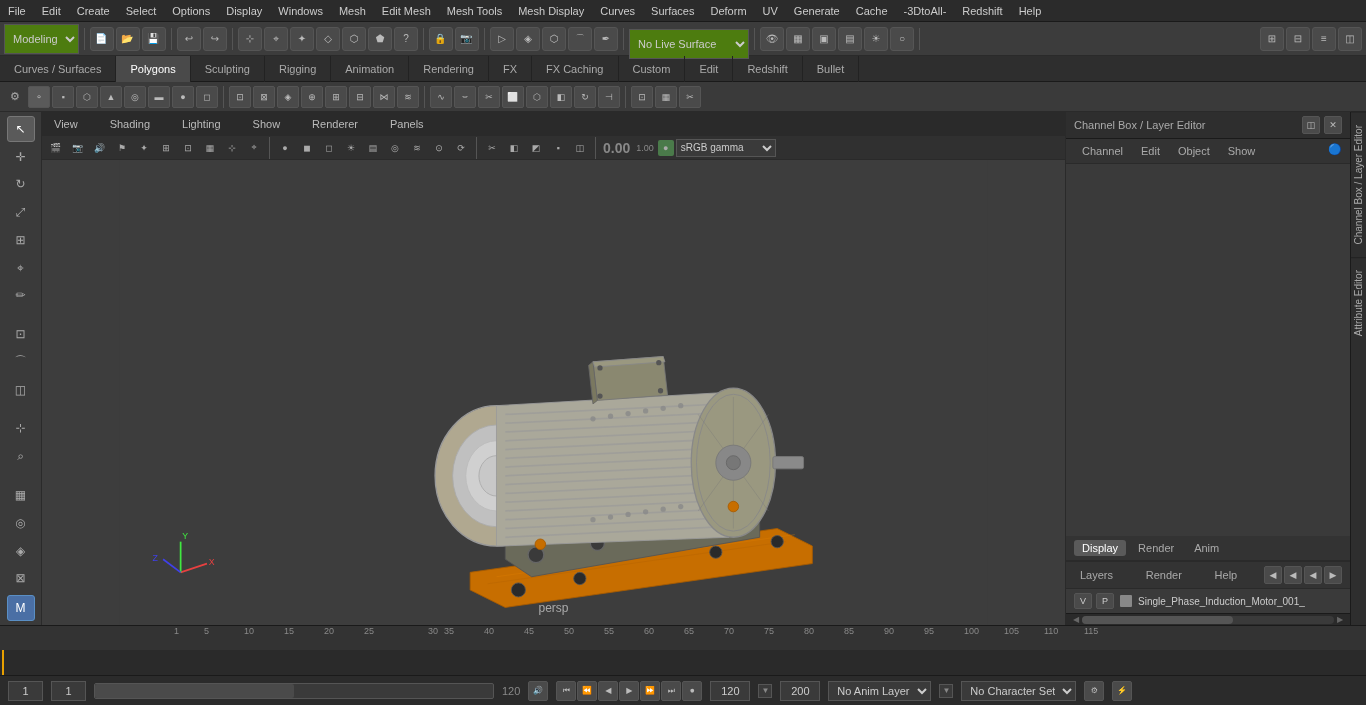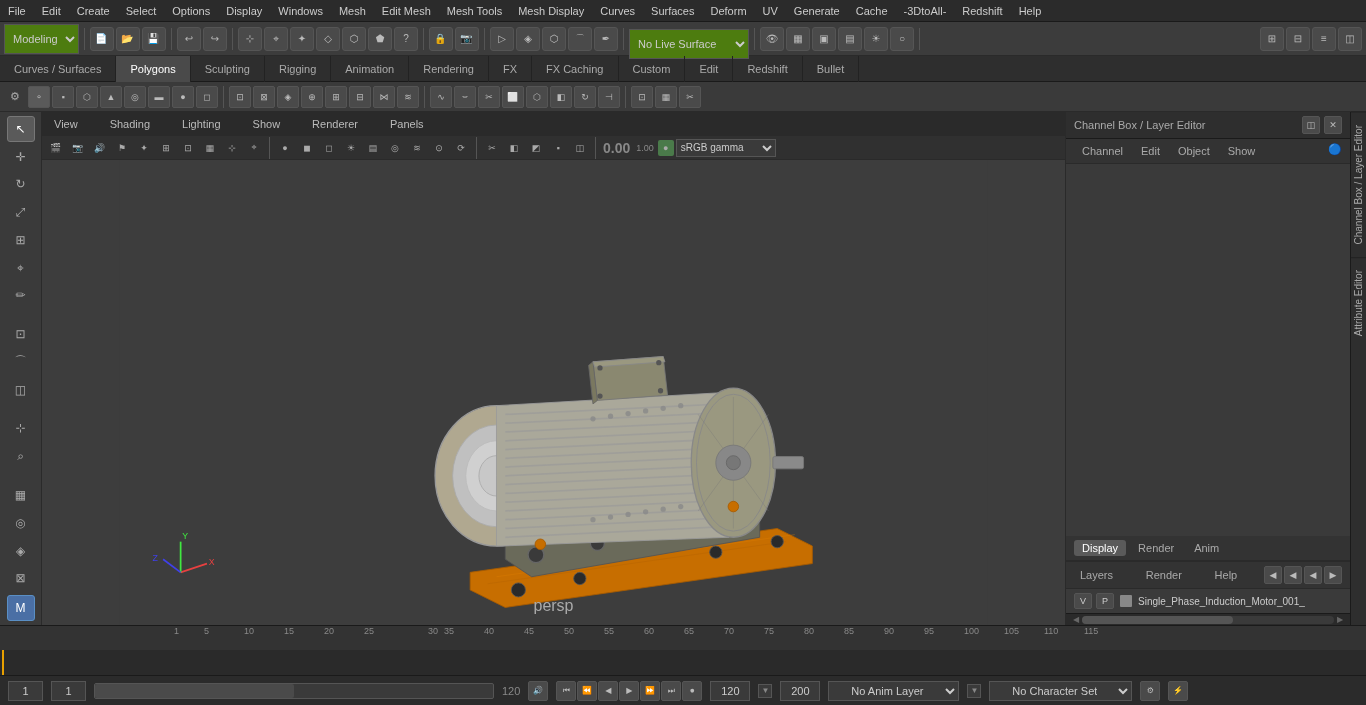--- a/index.html
+++ b/index.html
@@ -42,21 +42,21 @@
     #viewport-toolbar { display: flex; align-items: center; height: 24px; background: rgba(0,0,0,0.2); padding: 0 4px; gap: 2px; border-bottom: 1px solid #2a2a2a; }
     .vp-tb-btn { width: 20px; height: 20px; background: transparent; border: 1px solid transparent; border-radius: 2px; cursor: pointer; display: flex; align-items: center; justify-content: center; font-size: 9px; color: #aaa; }
 
     
     #scene-area { position: absolute; top: 48px; left: 0; right: 0; bottom: 0; }
 
     
     #scene-svg { width: 100%; height: 100%; }
 
     
-    #persp-label { position: absolute; bottom: 10px; left: 50%; transform: translateX(-50%); color: #aaa; font-size: 16px; }
+    #persp-label { position: absolute; bottom: 10px; left: 50%; transform: translateX(-50%); color: #aaa; font-size: 12px; }
 
     
     #channel-box { width: 285px; background: #3a3a3a; border-left: 1px solid #2a2a2a; display: flex; flex-direction: column; }
     #cb-header { display: flex; align-items: center; justify-content: space-between; padding: 4px 8px; background: #2e2e2e; border-bottom: 1px solid #1a1a1a; }
     #cb-title { font-size: 11px; color: #aaa; }
     #cb-tabs { display: flex; gap: 2px; padding: 4px 8px; border-bottom: 1px solid #2a2a2a; background: #333; }
     .cb-tab { font-size: 11px; color: #aaa; cursor: pointer; padding: 2px 8px; }
     #cb-content { flex: 1; background: #3a3a3a; }
 
     
@@ -80,21 +80,21 @@
     #timeline-ruler { height: 24px; background: #333; display: flex; align-items: center; padding: 0 4px; overflow: hidden; position: relative; }
     .tl-num { font-size: 9px; color: #888; position: absolute; }
     #timeline-track { height: 26px; background: #2a2a2a; position: relative; }
     #tl-playhead { width: 2px; height: 100%; background: #e8a000; position: absolute; left: 2px; top: 0; }
 
     
     #bottom-bar { height: 30px; background: #2b2b2b; border-top: 1px solid #1a1a1a; display: flex; align-items: center; gap: 8px; padding: 0 8px; }
     .bb-input { width: 50px; height: 20px; background: #3a3a3a; border: 1px solid #555; color: #ccc; font-size: 11px; padding: 0 4px; text-align: center; }
     .bb-progress { flex: 1; height: 16px; background: #3a3a3a; border: 1px solid #555; border-radius: 2px; position: relative; }
     .bb-progress-fill { position: absolute; left: 0; top: 0; bottom: 0; background: #4a4a4a; border-radius: 2px; }
-    .bb-select { background: #3a3a3a; border: 1px solid #555; color: #ccc; font-size: 11px; padding: 2px 18px; height: 20px; }
+    .bb-select { background: #3a3a3a; border: 1px solid #555; color: #ccc; font-size: 11px; padding: 2px 4px; height: 20px; }
     #anim-controls { display: flex; align-items: center; gap: 1px; }
     .anim-btn { width: 20px; height: 20px; background: #4a4a4a; border: 1px solid #555; border-radius: 2px; cursor: pointer; display: flex; align-items: center; justify-content: center; font-size: 8px; color: #bbb; }
 
     
     #display-tabs { display: flex; padding: 4px 8px; gap: 4px; background: #333; border-bottom: 1px solid #2a2a2a; }
     .display-tab { font-size: 11px; color: #aaa; cursor: pointer; padding: 2px 8px; border-radius: 3px; }
     .display-tab.active { background: #5a5a5a; color: #fff; }
 
     
     #layer-scrollbar { height: 12px; background: #2a2a2a; border-top: 1px solid #1a1a1a; display: flex; align-items: center; padding: 0 4px; }

